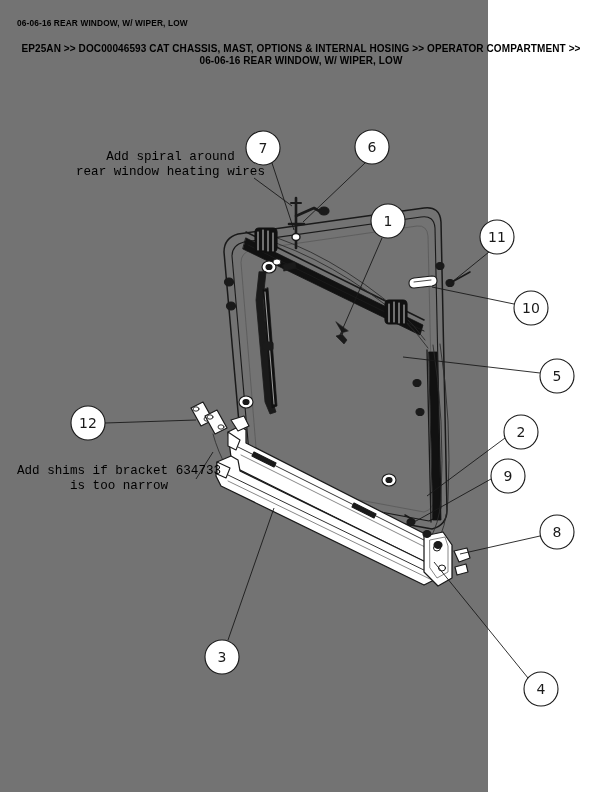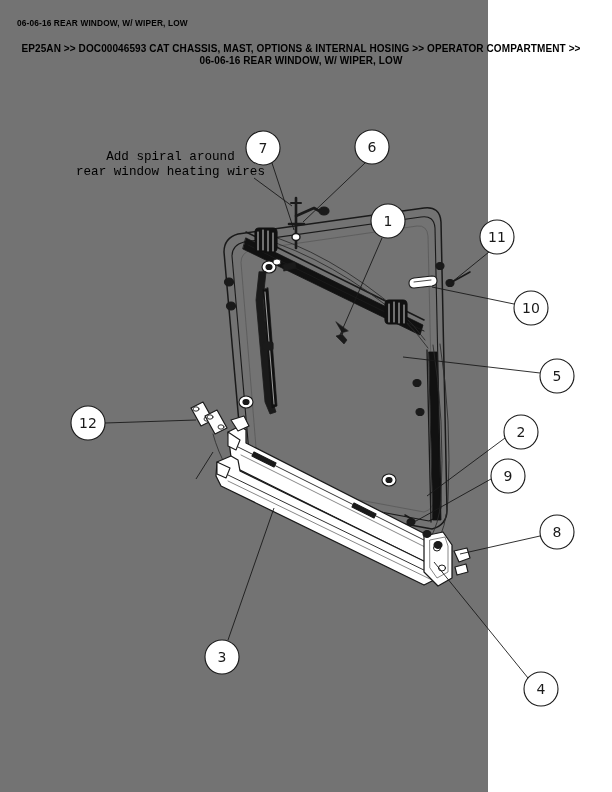--- a/index.html
+++ b/index.html
@@ -282,14 +282,16 @@
           <circle cx="88" cy="423" r="17" fill="#ffffff" stroke="#1a1a1a" stroke-width="1.1"></circle>
           <text x="88" y="423" text-anchor="middle" dominant-baseline="central" font-family="&quot;DejaVu Sans&quot;, sans-serif" font-size="14" fill="#1a1a1a">12</text>
         </g>
       </g>
 
   </svg>
 
   <div class="note" id="note-spiral">Add spiral around
 rear window heating wires</div>
 
+  <div class="note" id="note-shims">Add shims if bracket 634733
+is too narrow</div>
 
 </div>
 
 </body></html>

